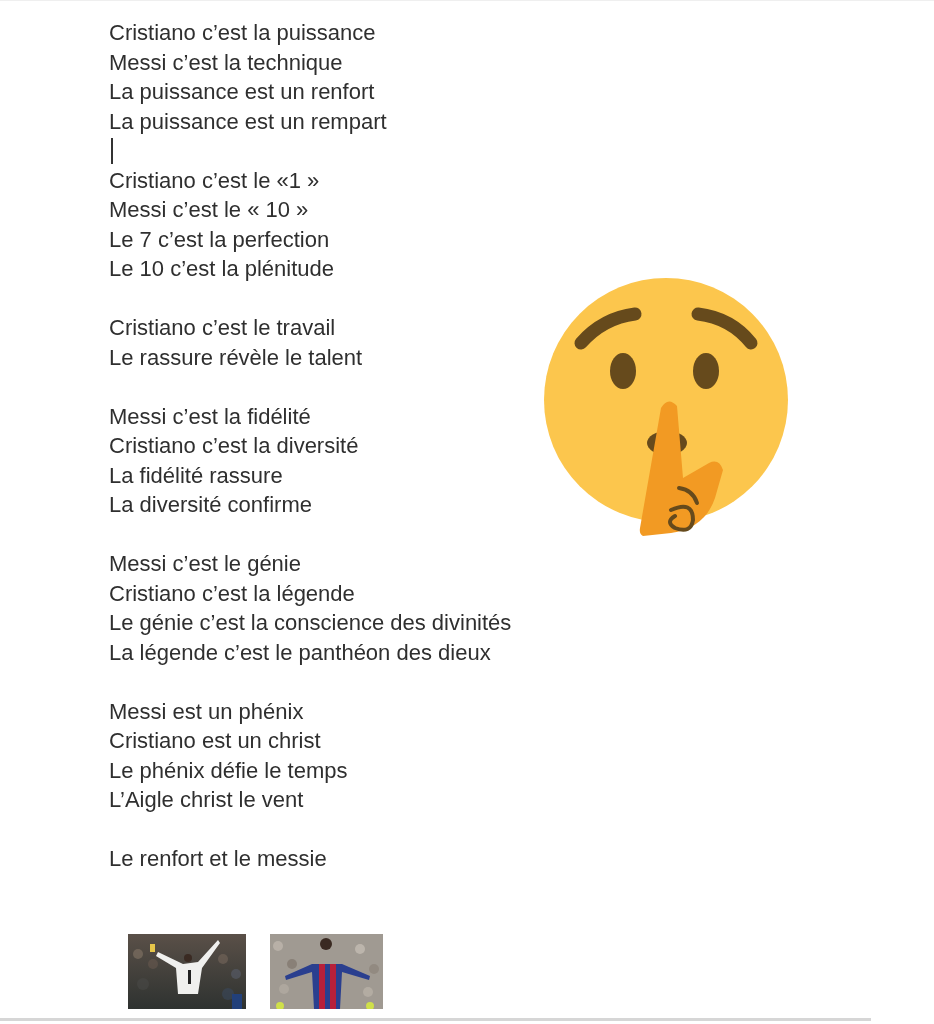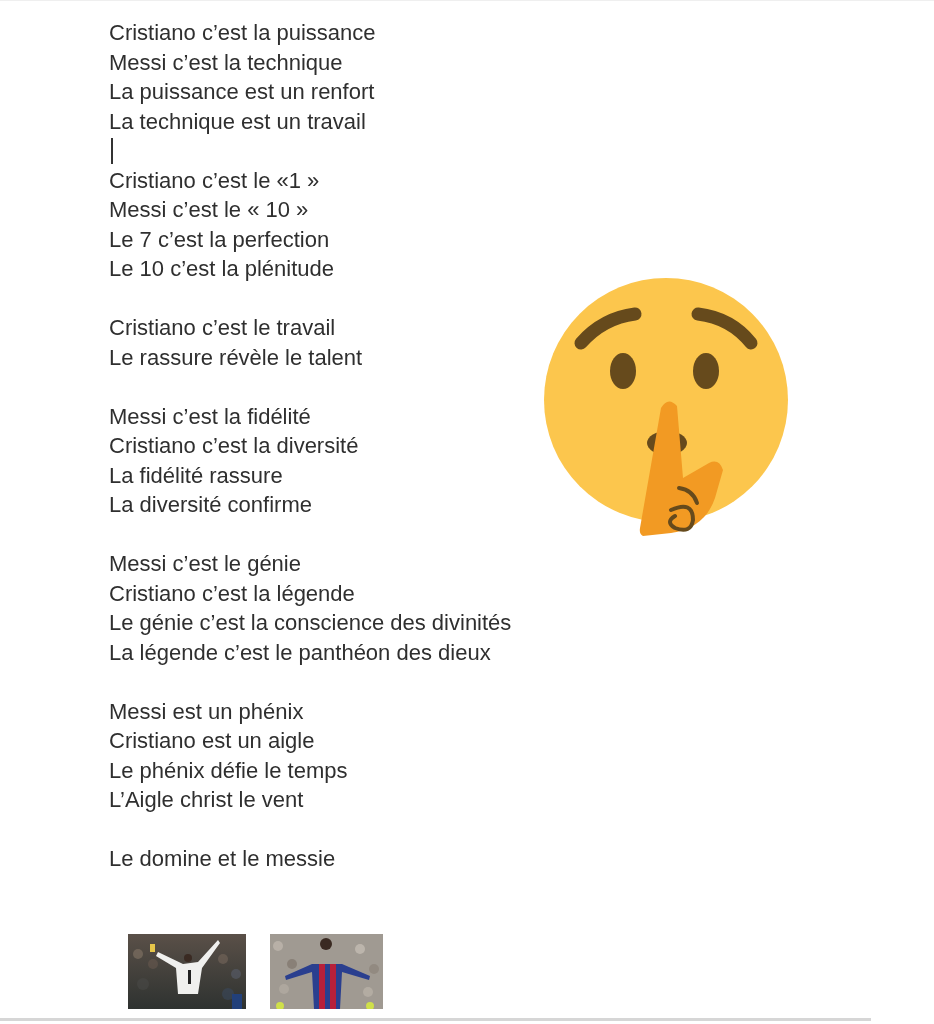--- a/index.html
+++ b/index.html
@@ -15,46 +15,46 @@
 </head>
 <body>
 
 <div class="page">
   <div class="topline"></div>
 
   <div class="poem">
     <div class="line">Cristiano c’est la puissance</div>
     <div class="line">Messi c’est la technique</div>
     <div class="line">La puissance est un renfort</div>
-    <div class="line">La technique est un travail</div>
+    <div class="line">La puissance est un rempart</div>
     <div class="line"><span class="cursor"></span></div>
     <div class="line">Cristiano c’est le «1 »</div>
     <div class="line">Messi c’est le « 10 »</div>
     <div class="line">Le 7 c’est la perfection</div>
     <div class="line">Le 10 c’est la plénitude</div>
     <div class="line"></div>
     <div class="line">Cristiano c’est le travail</div>
     <div class="line">Le rassure révèle le talent</div>
     <div class="line"></div>
     <div class="line">Messi c’est la fidélité</div>
     <div class="line">Cristiano c’est la diversité</div>
     <div class="line">La fidélité rassure</div>
     <div class="line">La diversité confirme</div>
     <div class="line"></div>
     <div class="line">Messi c’est le génie</div>
     <div class="line">Cristiano c’est la légende</div>
     <div class="line">Le génie c’est la conscience des divinités</div>
     <div class="line">La légende c’est le panthéon des dieux</div>
     <div class="line"></div>
     <div class="line">Messi est un phénix</div>
-    <div class="line">Cristiano est un aigle</div>
+    <div class="line">Cristiano est un christ</div>
     <div class="line">Le phénix défie le temps</div>
     <div class="line">L’Aigle christ le vent</div>
     <div class="line"></div>
-    <div class="line">Le domine et le messie</div>
+    <div class="line">Le renfort et le messie</div>
   </div>
 
   <svg class="photo" style="left:128px; top:934px;" width="118" height="75" viewBox="0 0 118 75">
     <defs>
       <linearGradient id="crowd1" x1="0" y1="0" x2="0" y2="1">
         <stop offset="0" stop-color="#5a5048"></stop>
           <stop offset="1" stop-color="#2e3230"></stop>
       </linearGradient>
     </defs>
     <rect width="118" height="75" fill="url(#crowd1)"></rect>

